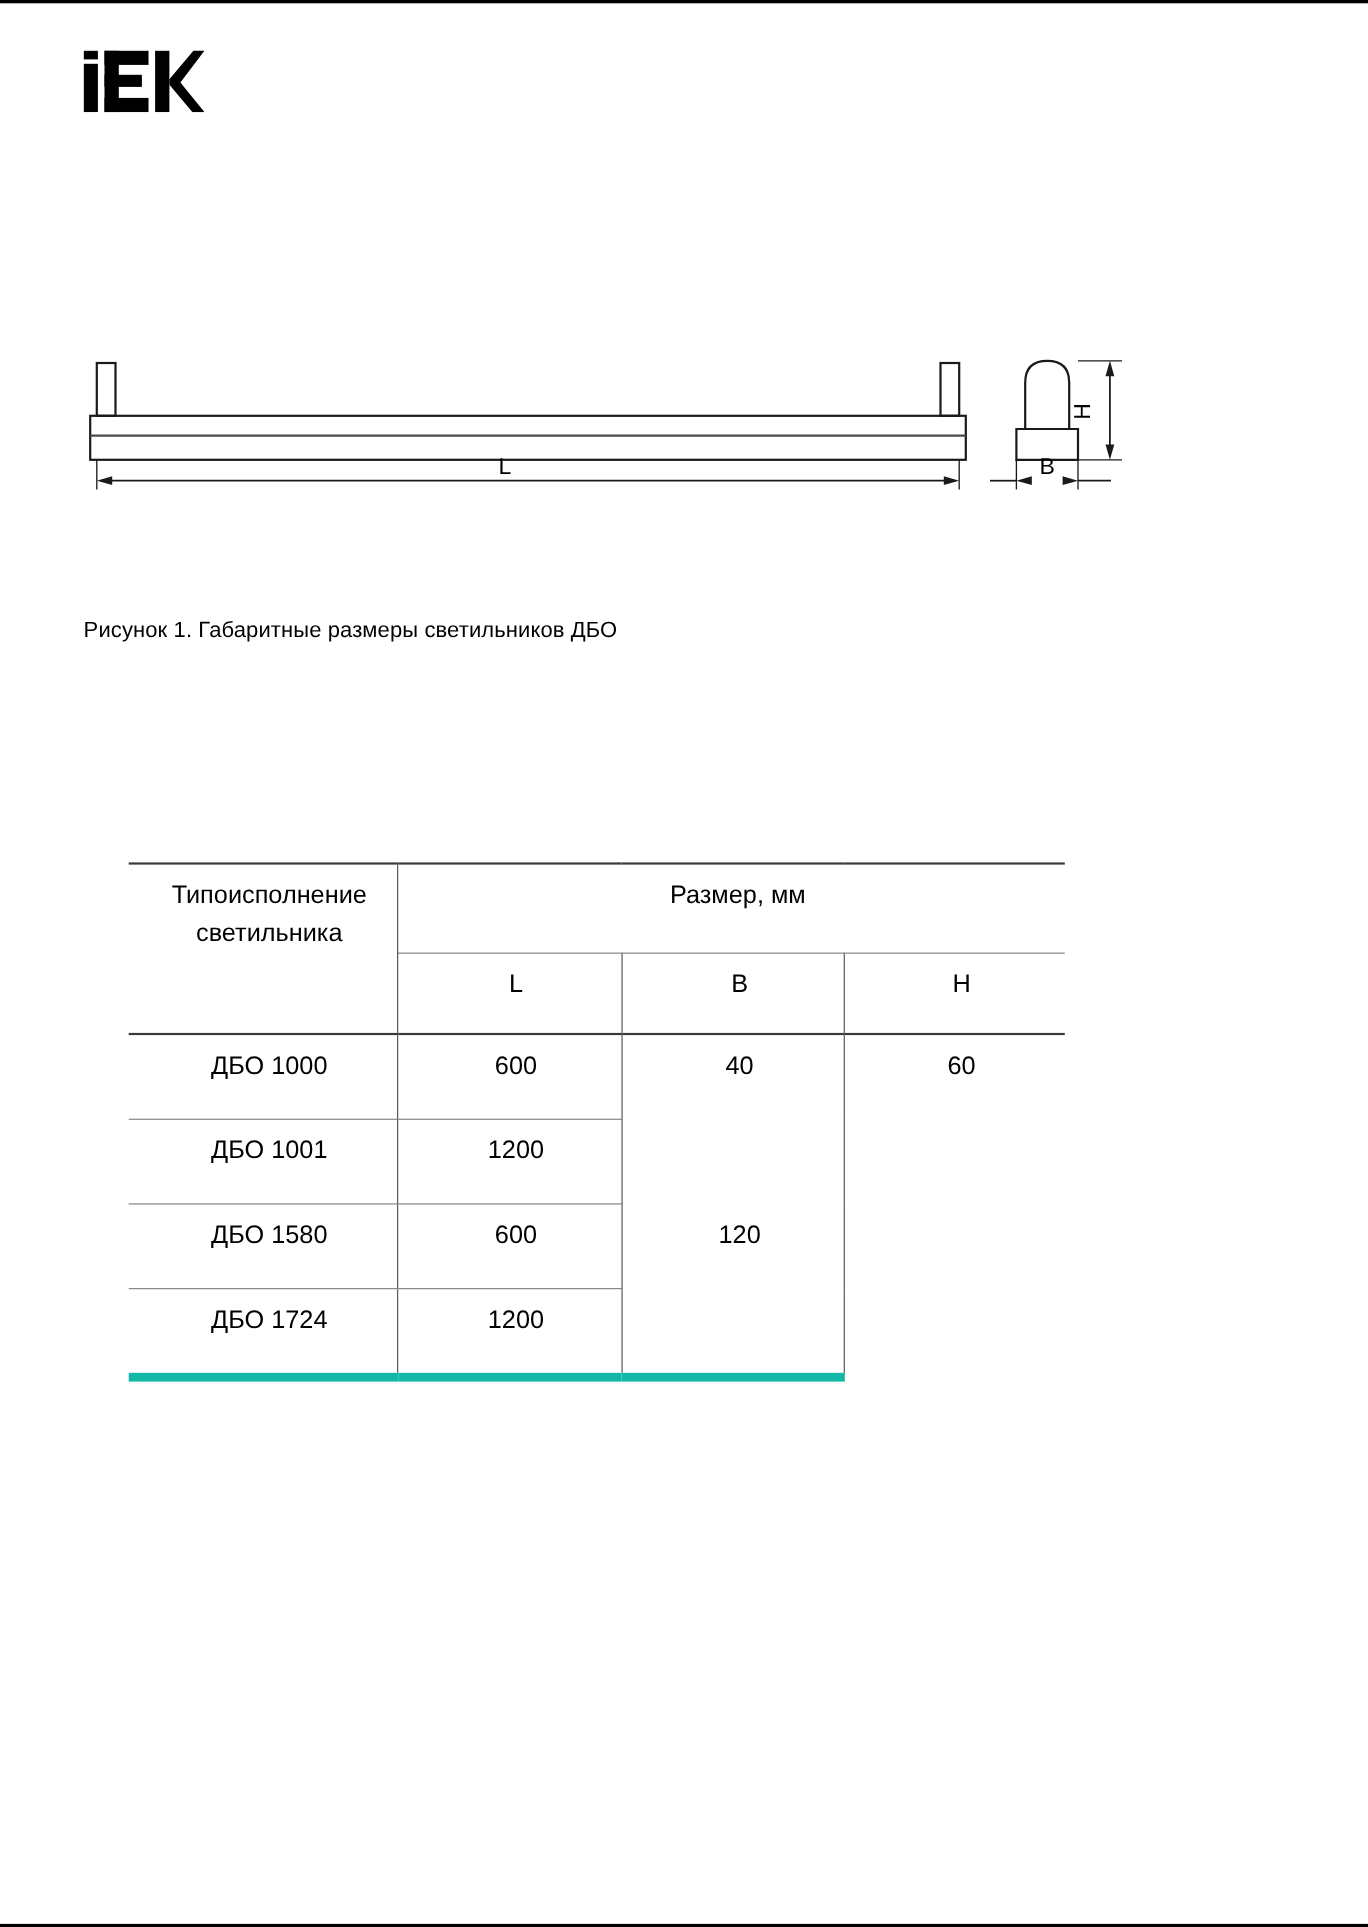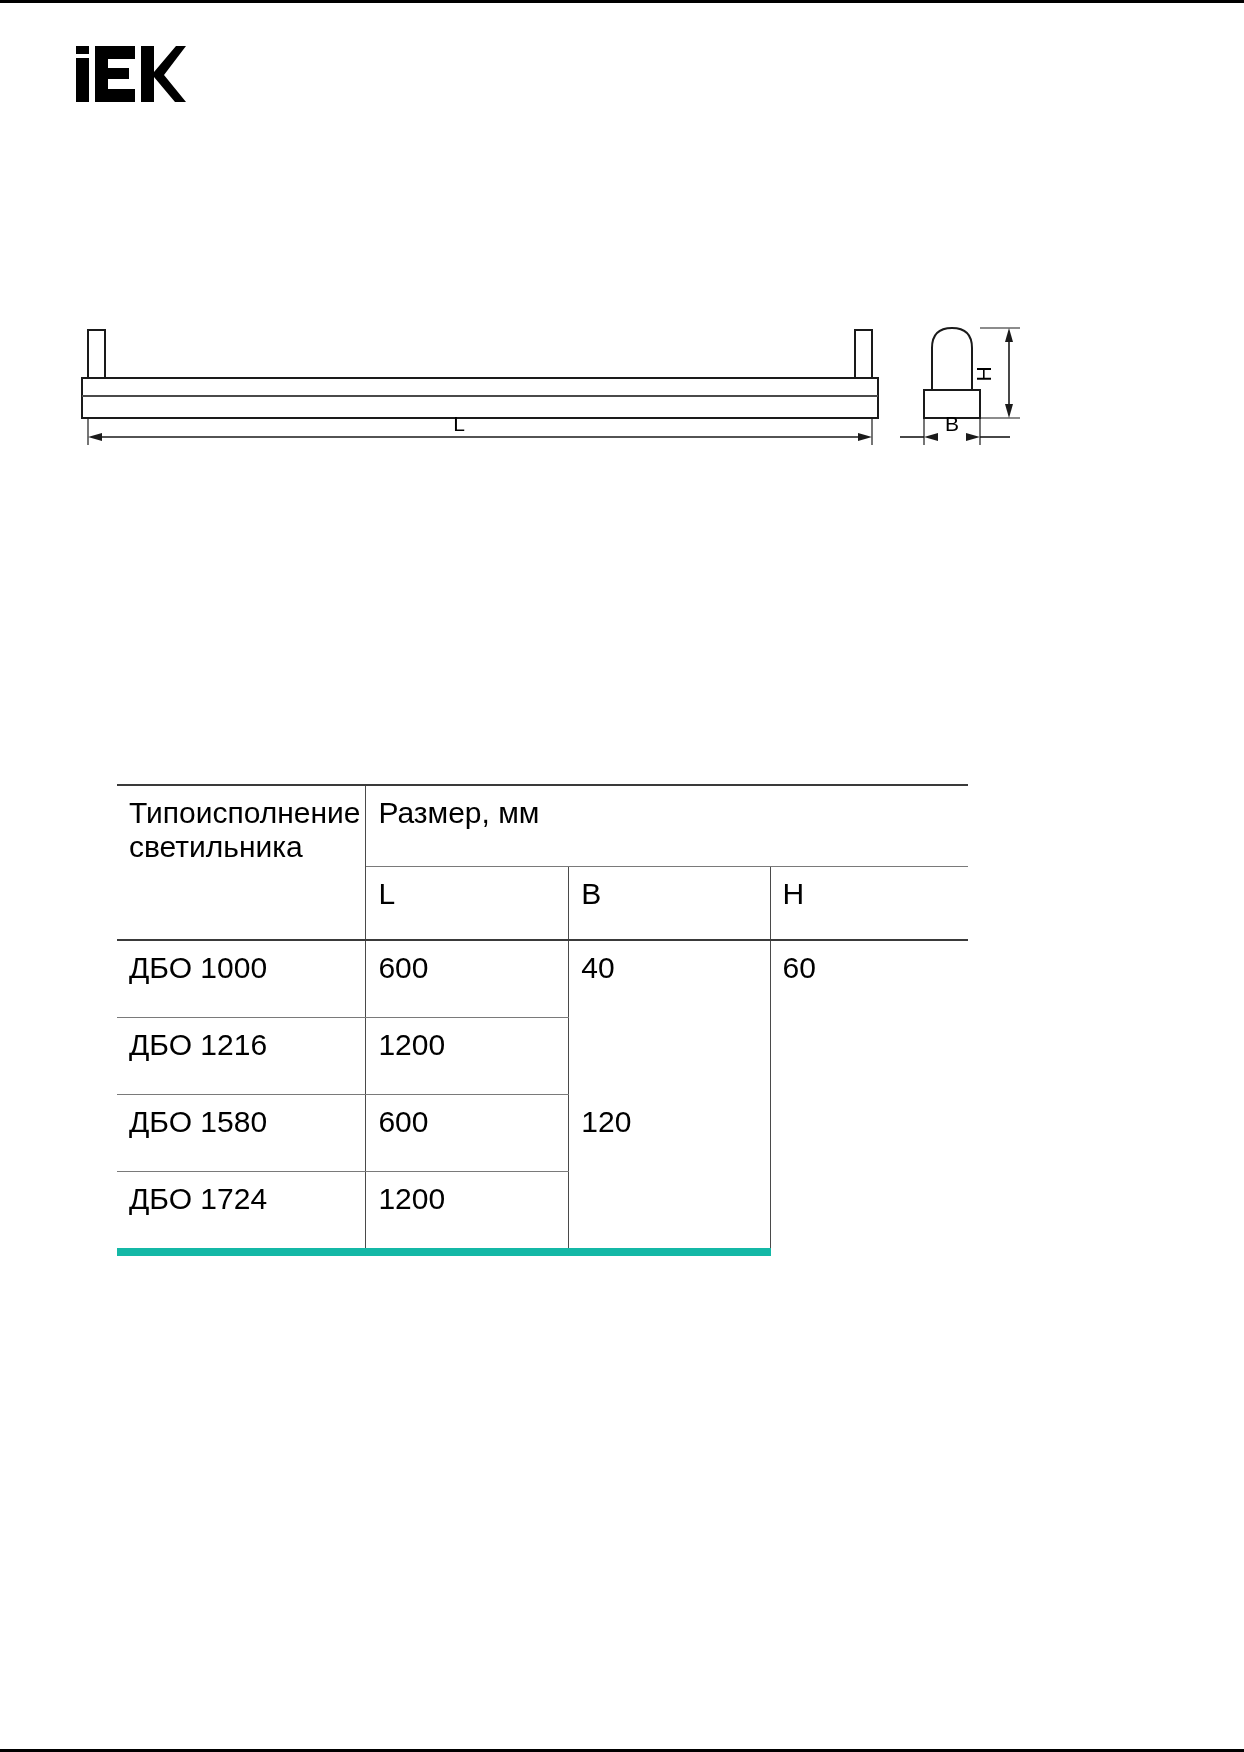--- a/index.html
+++ b/index.html
@@ -64,21 +64,22 @@
     white-space: nowrap;
   }
 
   
   .spec-table {
     position: absolute;
     left: 117px;
     top: 784px;
     width: 851px;
     border-collapse: collapse;
-    font-size: 30px;
+    font-size: 23px;
+    text-align: center;
   }
   .spec-table td {
     vertical-align: top;
     padding: 10px 0 10px 12px;
     line-height: 34px;
     font-weight: 400;
   }
   .t-border-top    { border-top: 2px solid #3a3a3a; }
   .t-border-bottom { border-bottom: 8px solid #14b8a6; }
   .t-border-thin-b { border-bottom: 1.5px solid #7a7a7a; margin-top: 45px; }
@@ -176,20 +177,21 @@
         <line x1="900" y1="137" x2="924" y2="137"></line>
         <line x1="980" y1="137" x2="1010" y2="137"></line>
         <polygon points="924,137 938,133 938,141" stroke="none"></polygon>
         <polygon points="980,137 966,133 966,141" stroke="none"></polygon>
       </g>
       <text class="dim-label" x="952" y="131" text-anchor="middle">B</text>
 
     </svg>
   </div>
 
+  <div class="caption">Рисунок 1. Габаритные размеры светильников ДБО</div>
 
   <table class="spec-table">
     <tbody>
 
       <tr>
         <td class="col-type t-border-top t-border-right hdr-merge" rowspan="2">
           <span class="cell-text nowrap">Типоисполнение</span>
           <span class="cell-text nowrap">светильника</span>
         </td>
         <td class="t-border-top t-border-thin-b hdr-merge" colspan="3">Размер, мм</td>
@@ -202,21 +204,21 @@
       </tr>
 
       <tr>
         <td class="col-type t-border-top t-border-thin-b t-border-right row-data">ДБО 1000</td>
         <td class="col-l t-border-top t-border-thin-b t-border-right row-data">600</td>
         <td class="col-b t-border-top t-border-right row-data" rowspan="2">40</td>
         <td class="col-h t-border-top row-data" rowspan="4">60</td>
       </tr>
 
       <tr>
-        <td class="col-type t-border-thin-b t-border-right row-data">ДБО 1216</td>
+        <td class="col-type t-border-thin-b t-border-right row-data">ДБО 1001</td>
         <td class="col-l t-border-thin-b t-border-right row-data">1200</td>
       </tr>
 
       <tr>
         <td class="col-type t-border-thin-b t-border-right row-data">ДБО 1580</td>
         <td class="col-l t-border-thin-b t-border-right row-data">600</td>
         <td class="col-b t-border-right t-border-bottom row-data" rowspan="2">120</td>
       </tr>
 
       <tr>

